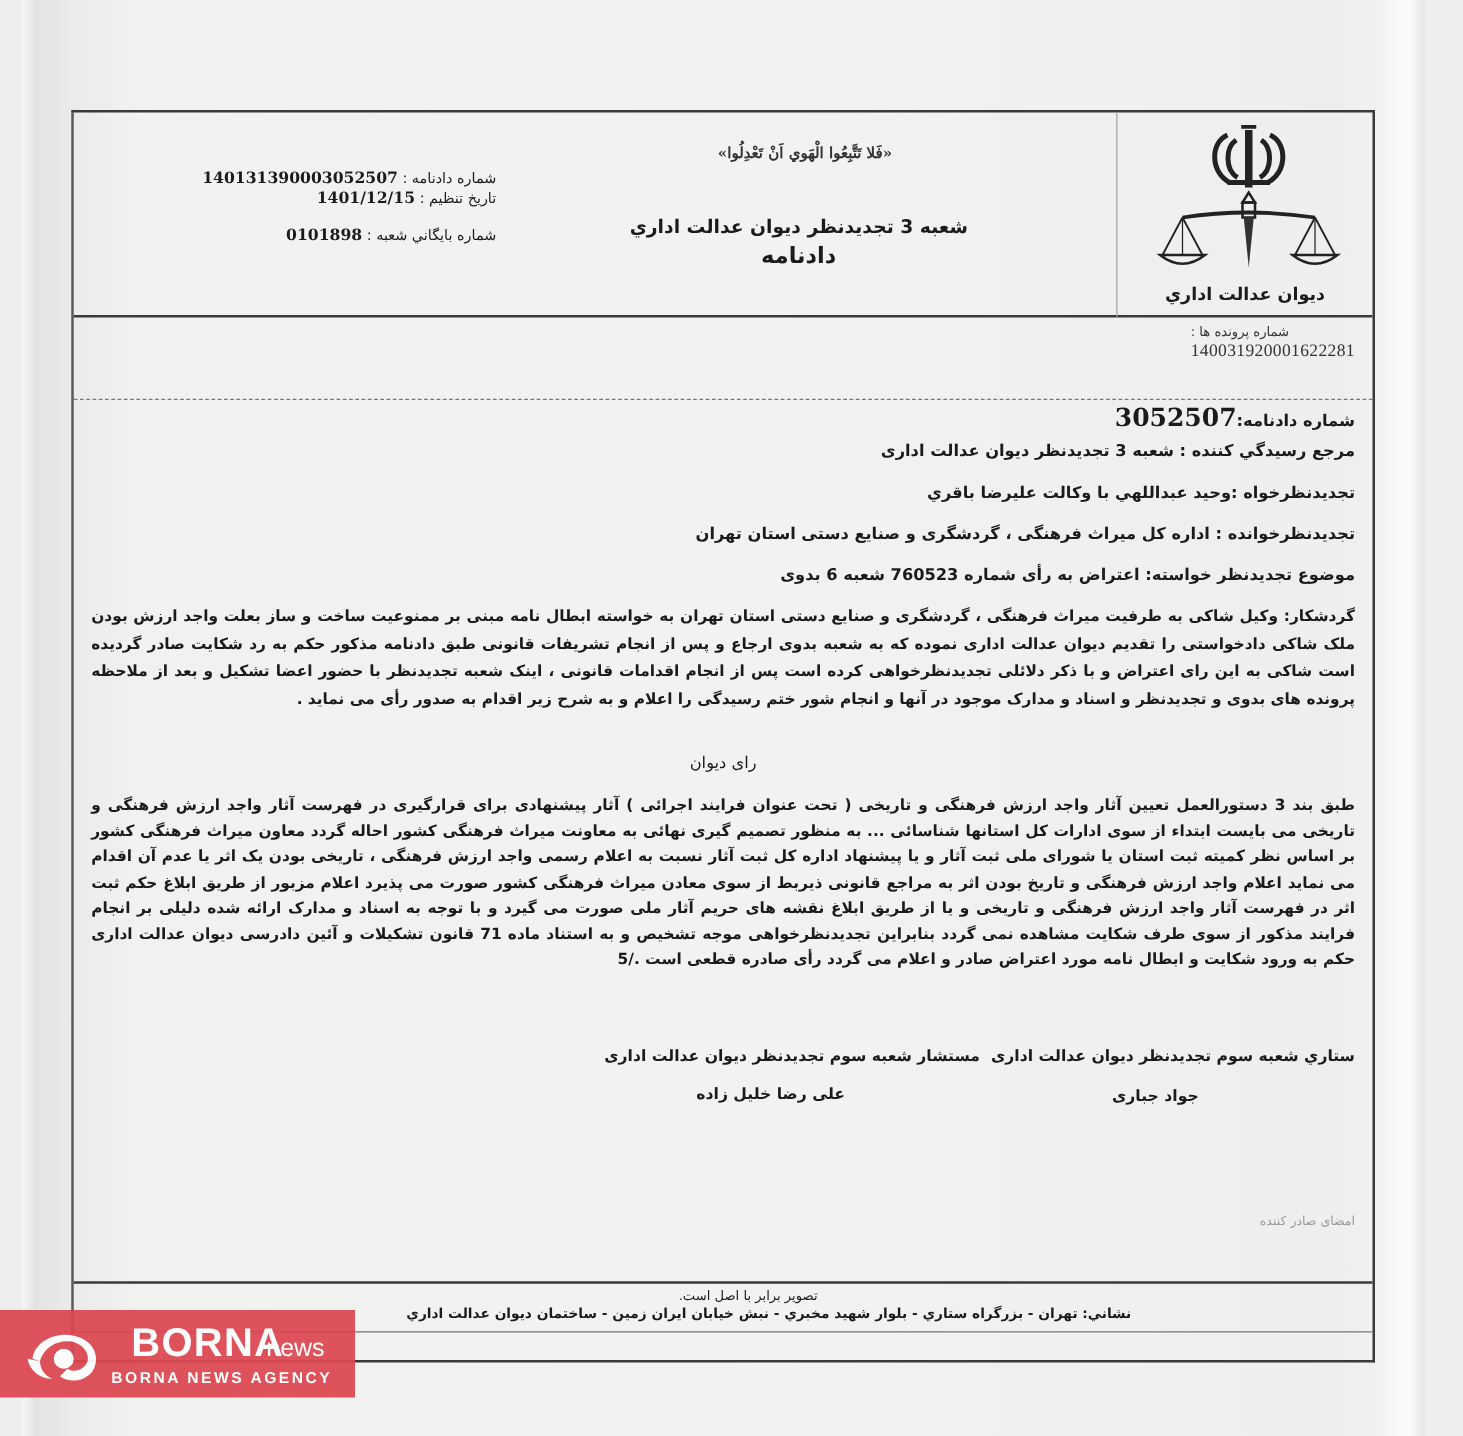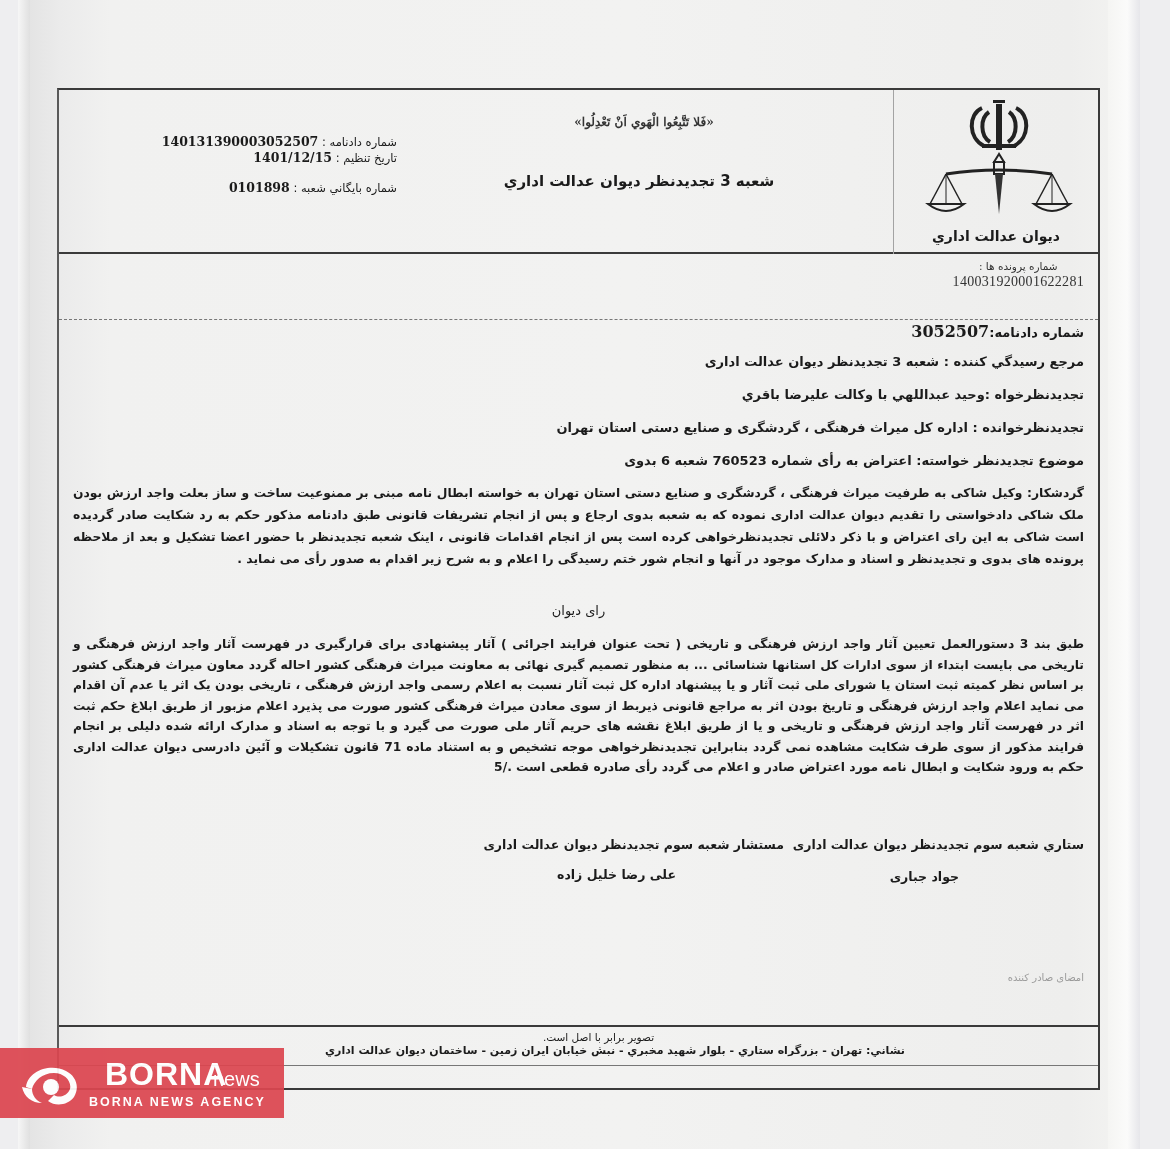--- a/index.html
+++ b/index.html
@@ -21,25 +21,25 @@
     .emblem-svg { position:absolute; left:30px; top:6px; }
     .emblem-caption { position:absolute; left:0; width:100%; top:138px; text-align:center; font-weight:bold; font-size:14px; direction:rtl; }
     .motto { position:absolute; left:440px; top:25px; width:290px; text-align:center; direction:rtl; font-family:"DejaVu Serif", serif; font-size:12px; font-weight:bold; color:#333; }
     .branch-title { position:absolute; left:420px; top:82px; width:320px; text-align:center; direction:rtl; font-weight:bold; font-size:15px; }
     .doc-title { position:absolute; left:420px; top:104px; width:320px; text-align:center; direction:rtl; font-weight:bold; font-size:18px; letter-spacing:1px; }
     .meta { position:absolute; left:80px; top:44px; width:258px; direction:rtl; font-size:11.5px; line-height:15px; }
     .meta .row { display:block; white-space:nowrap; }
     .meta .val { font-family:"DejaVu Serif", serif; font-weight:bold; font-size:12.5px; }
     .meta .gap { height:14px; }
     .case-band { position:absolute; left:0; top:164px; width:100%; height:66px; border-bottom: 1px dashed #777; }
-    .case-box { position:absolute; right:14px; top:6px; direction:rtl; text-align:center; font-size:10.5px; color:#333; }
+    .case-box { position:absolute; right:14px; top:6px; direction:rtl; text-align:left; font-size:10.5px; color:#333; }
     .case-num { font-family:"Liberation Serif", serif; font-size:14px; margin-top:2px; letter-spacing:0.3px; }
     .body { position:absolute; left:14px; right:14px; top:232px; direction:rtl; text-align:right; }
     .line { font-weight:bold; font-size:13px; position:absolute; right:0; white-space:nowrap; }
-    .line .num { font-family:"DejaVu Serif", serif; font-size:16px;text-align:right; }
+    .line .num { font-family:"DejaVu Serif", serif; font-size:20px;text-align:right; }
     .para { position:absolute; right:0; left:0; font-weight:bold; font-size:12.3px; line-height:22px; text-align:justify; text-align-last:right; }
     .ruling-title { position:absolute; left:0; right:0; text-align:center; font-size:13px; font-weight:normal; }
     .sig-title { position:absolute; font-weight:bold; font-size:12.5px; white-space:nowrap; direction:rtl; }
     .signer-caption { position:absolute; font-size:10px; color:#9a9a9a; direction:rtl; }
     .footer { position:absolute; left:0; right:0; top:935px; height:40px; border-top:2px solid #3a3a3a; direction:rtl; }
     .footer .certify { text-align:center; font-size:10.5px; margin-top:4px; padding-left:40px; }
     .footer .addr { text-align:right; font-size:11px; font-weight:bold; margin-top:1px; padding-right:193px; white-space:nowrap; }
     .footer-bottom { position:absolute; left:0; right:0; top:975px; border-top:1px solid #777; }
     .watermark {
       position:absolute; left:0; top:1048px; width:284px; height:70px;
@@ -88,20 +88,21 @@
         <line x1="128" y1="78" x2="112" y2="108" stroke="#222" stroke-width="1.5"></line>
         <line x1="128" y1="78" x2="144" y2="108" stroke="#222" stroke-width="1.5"></line>
         <line x1="128" y1="78" x2="128" y2="108" stroke="#222" stroke-width="1"></line>
         <path d="M110 108 Q128 122 146 108 Z" fill="none" stroke="#222" stroke-width="2"></path>
       </svg>
       <div class="emblem-caption">ديوان عدالت اداري</div>
     </div>
 
     <div class="motto">«فَلا تَتَّبِعُوا الْهَوي اَنْ تَعْدِلُوا»</div>
     <div class="branch-title">شعبه 3 تجديدنظر ديوان عدالت اداري</div>
+    <div class="doc-title">دادنامه</div>
 
     <div class="meta">
       <span class="row">
         <span>شماره دادنامه :</span>
         <span class="val">140131390003052507</span>
       </span>
       <span class="row">
         <span>تاريخ تنظيم :</span>
         <span class="val">1401/12/15</span>
       </span>

